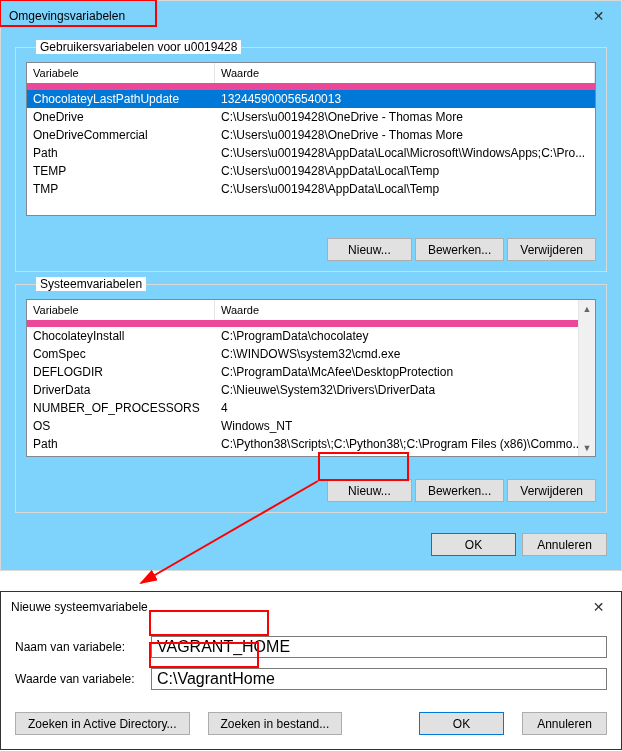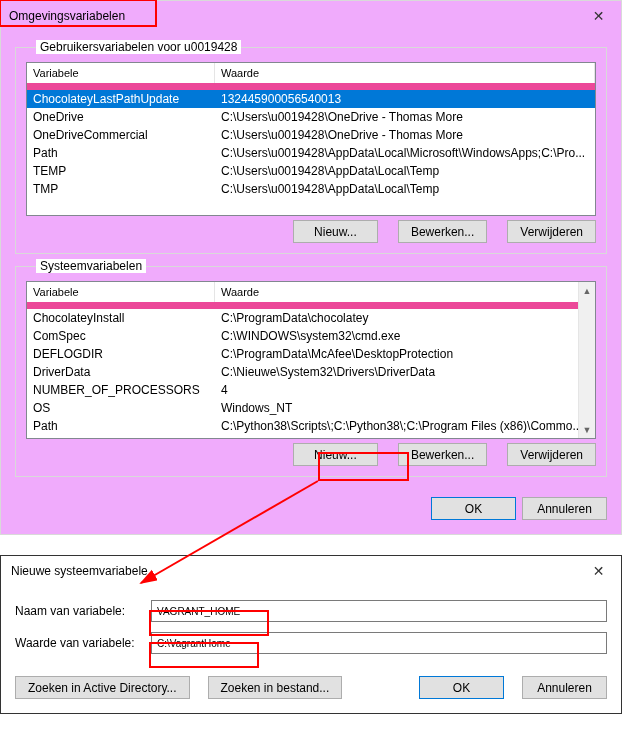--- a/index.html
+++ b/index.html
@@ -6,21 +6,21 @@
   body {
     margin: 0;
     font-family: 'Segoe UI', Tahoma, sans-serif;
     font-size: 12px;
     background: #fff;
     width: 622px;
     position: relative;
   }
   .window {
     border: 1px solid #d9d9d9;
-    background: #f0abfc;
+    background: #7dd3fc;
   }
   .titlebar {
     height: 30px;
     display: flex;
     align-items: center;
     padding-left: 8px;
     font-size: 12px;
   }
   .titlebar .title { flex: 1; }
   .titlebar .close {
@@ -97,22 +97,22 @@
     background: #f0f0f0;
     display: flex;
     align-items: center;
     justify-content: center;
     color: #666;
     font-size: 9px;
   }
   .btnrow {
     display: flex;
     justify-content: flex-end;
-    gap: 20px;
-    margin-top: 4px;
+    gap: 3px;
+    margin-top: 22px;
   }
   button.wbtn {
     min-width: 85px;
     height: 23px;
     font-size: 12px;
     font-family: inherit;
     background: #e1e1e1;
     border: 1px solid #adadad;
     padding: 0 12px;
     cursor: pointer;
@@ -150,21 +150,21 @@
     margin-bottom: 10px;
     gap: 8px;
   }
   .form-row label { width: 128px; font-size: 12px; }
   .form-row input.txt {
     flex: 1;
     height: 22px;
     border: 1px solid #7a7a7a;
     padding: 0 5px;
     font-family: inherit;
-    font-size: 10px;
+    font-size: 16px;
   }
   .form-btns {
     display: flex;
     padding: 6px 14px 14px 14px;
     gap: 18px;
   }
   .form-btns .spacer { flex: 1; }
   
   svg.arrow { position: absolute; z-index: 60; pointer-events: none; }
 </style>

